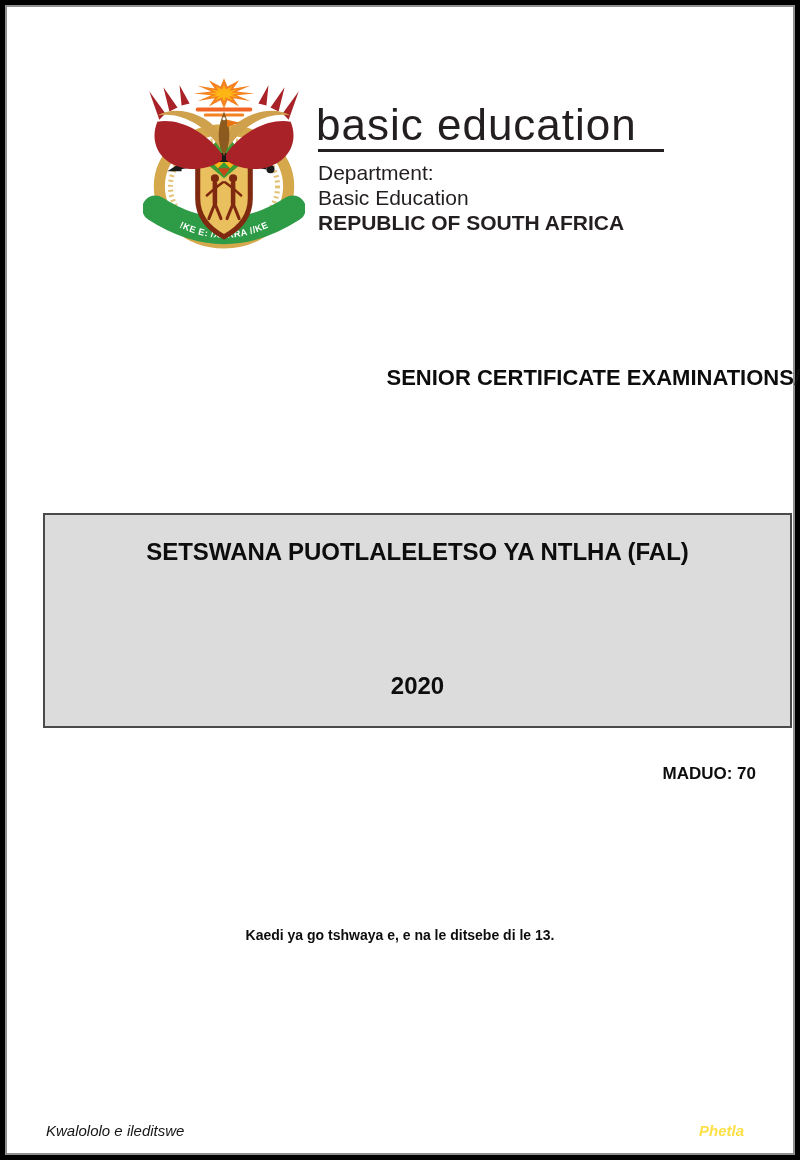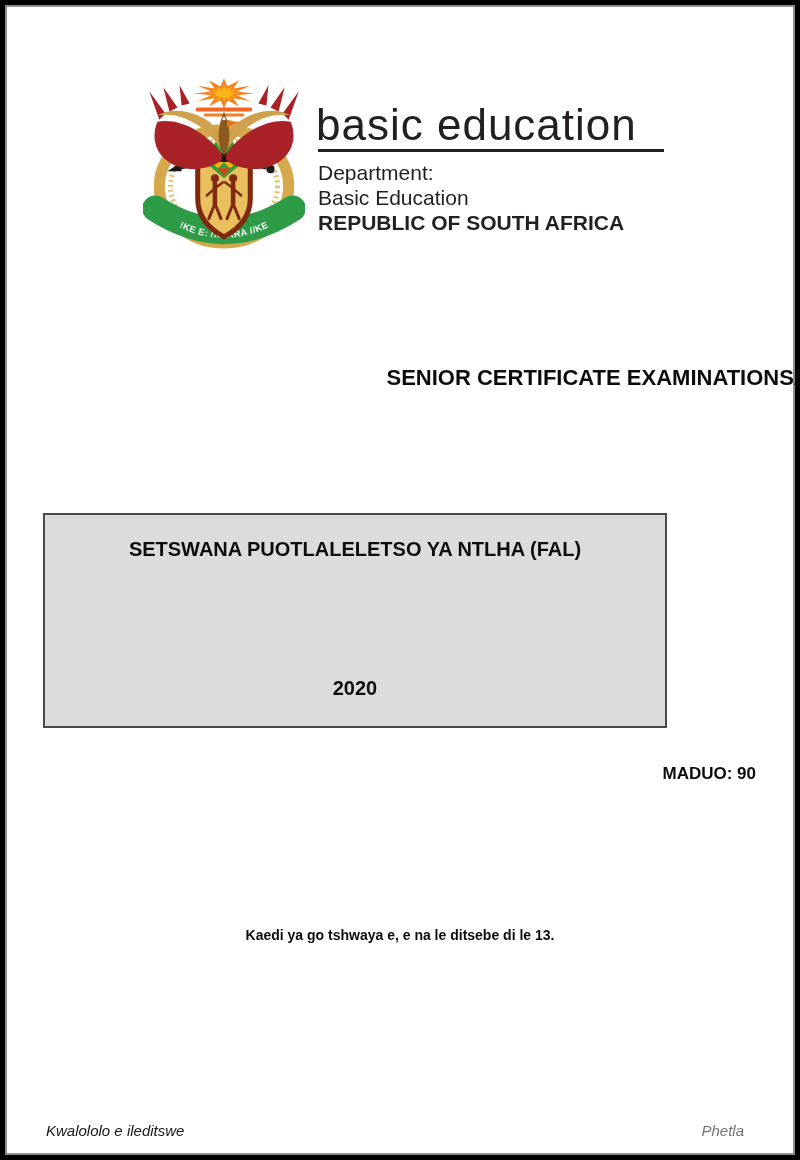--- a/index.html
+++ b/index.html
@@ -40,45 +40,45 @@
 
   
   .headline{
     position:absolute;left:0;right:0;top:362px;
     text-align:right;font-weight:bold;font-size:22px;line-height:31px;
     color:#0d0d0d;
   }
 
   
   .exam-box{
-    position:absolute;left:43px;top:513px;width:624px;height:215px;
+    position:absolute;left:43px;top:513px;width:749px;height:215px;
     background:#dcdcdc;border:2px solid #4a4a4a;box-sizing:border-box;
     display:flex;flex-direction:column;align-items:center;
     justify-content:space-between;
     padding:23px 10px 26px;
-    font-size:20px;font-weight:bold;color:#0d0d0d;
+    font-size:24px;font-weight:bold;color:#0d0d0d;
   }
 
   .marks{
     position:absolute;right:44px;top:764px;
     font-size:17px;font-weight:bold;color:#0d0d0d;
   }
 
   .note{
     position:absolute;left:0;right:0;top:927px;
     text-align:center;font-size:14px;font-weight:bold;color:#0d0d0d;
   }
 
   .footer-left{
     position:absolute;left:46px;top:1122px;
     font-size:15px;font-style:italic;color:#161616;
   }
   .footer-right{
     position:absolute;right:56px;top:1122px;
-    font-size:15px;font-style:italic;color:#737373;
+    font-size:15px;font-style:italic;color:#fde047;font-weight:bold;
   }
 </style>
 </head>
 <body>
 
 <div class="frame">
   <div class="page"></div>
 
   <div class="content">
 
@@ -167,21 +167,21 @@
 
     <div class="headline">
       <div>SENIOR CERTIFICATE EXAMINATIONS/</div>
     </div>
 
     <div class="exam-box">
       <div>SETSWANA PUOTLALELETSO YA NTLHA (FAL)</div>
       <div>2020</div>
     </div>
 
-    <div class="marks">MADUO: 90</div>
+    <div class="marks">MADUO: 70</div>
 
     <div class="note">Kaedi ya go tshwaya e, e na le ditsebe di le 13.</div>
 
     <div class="footer-left">Kwalololo e ileditswe</div>
     <div class="footer-right">Phetla</div>
 
   </div>
 </div>
 
 </body></html>

